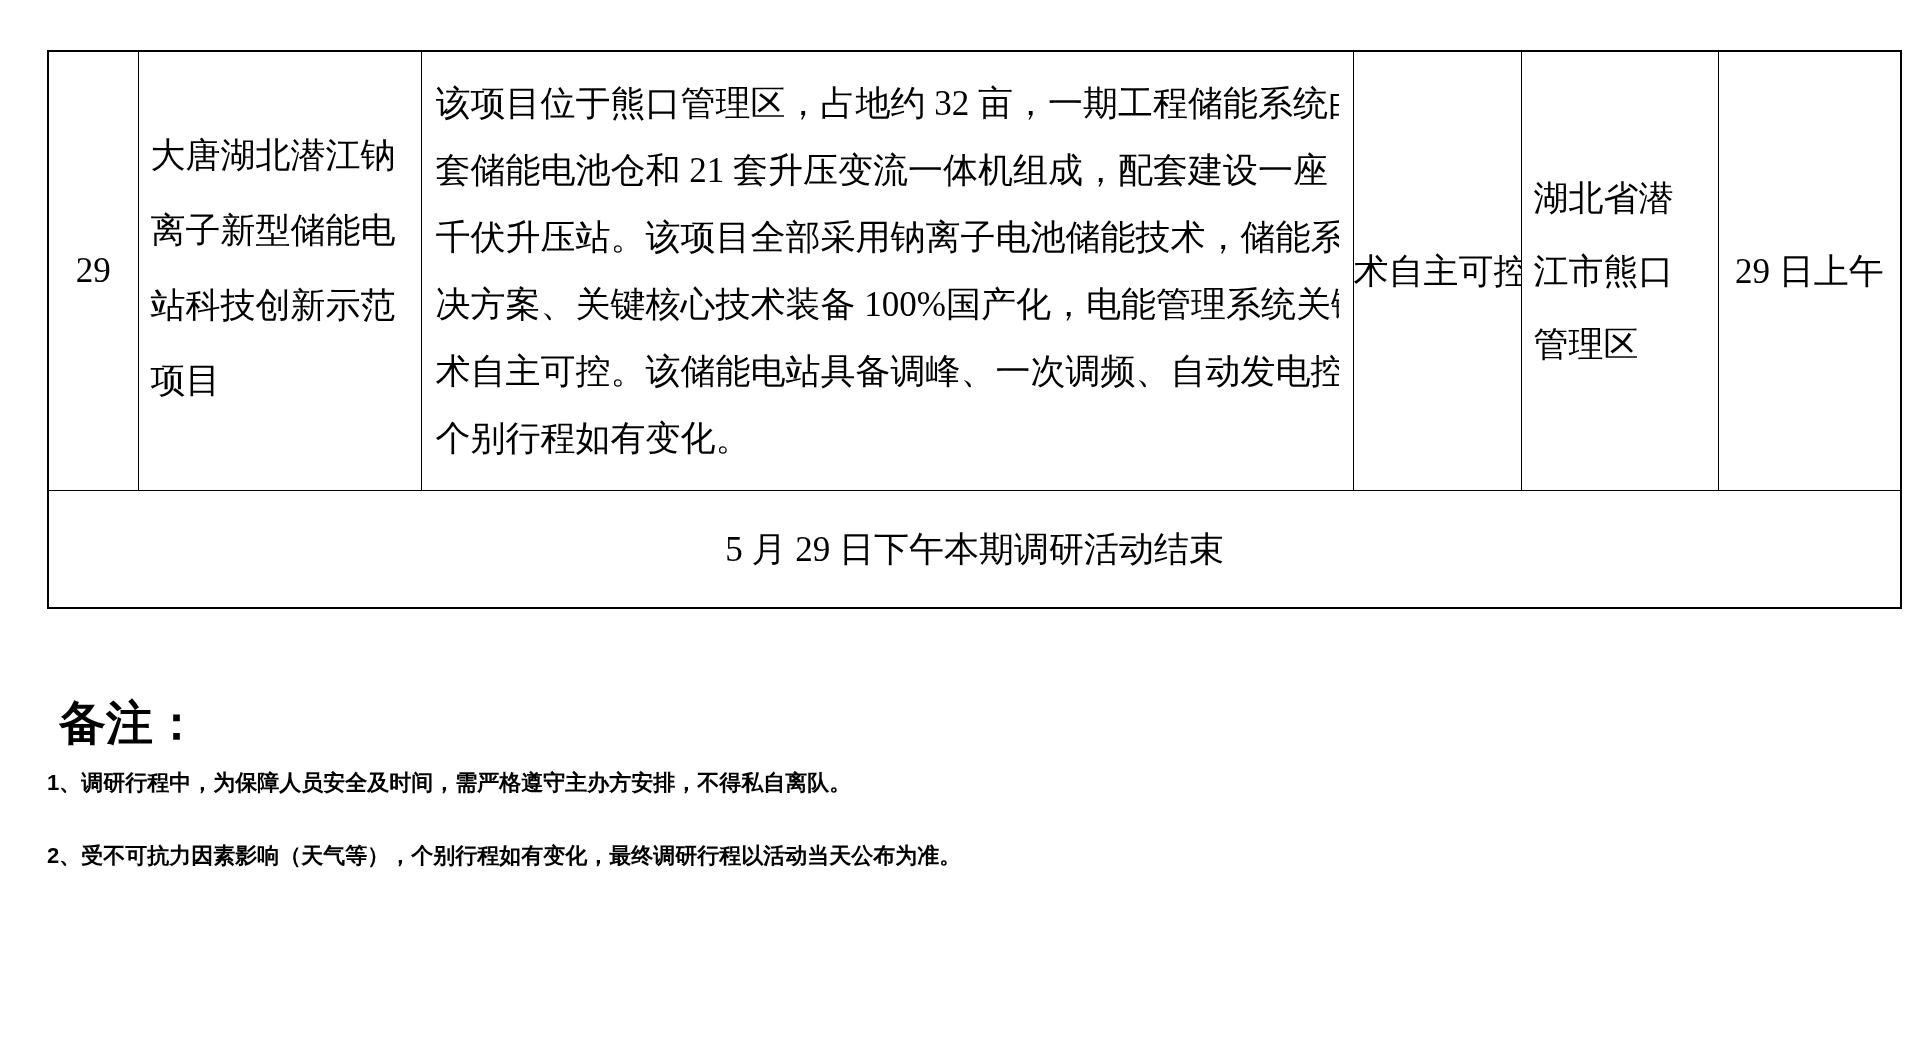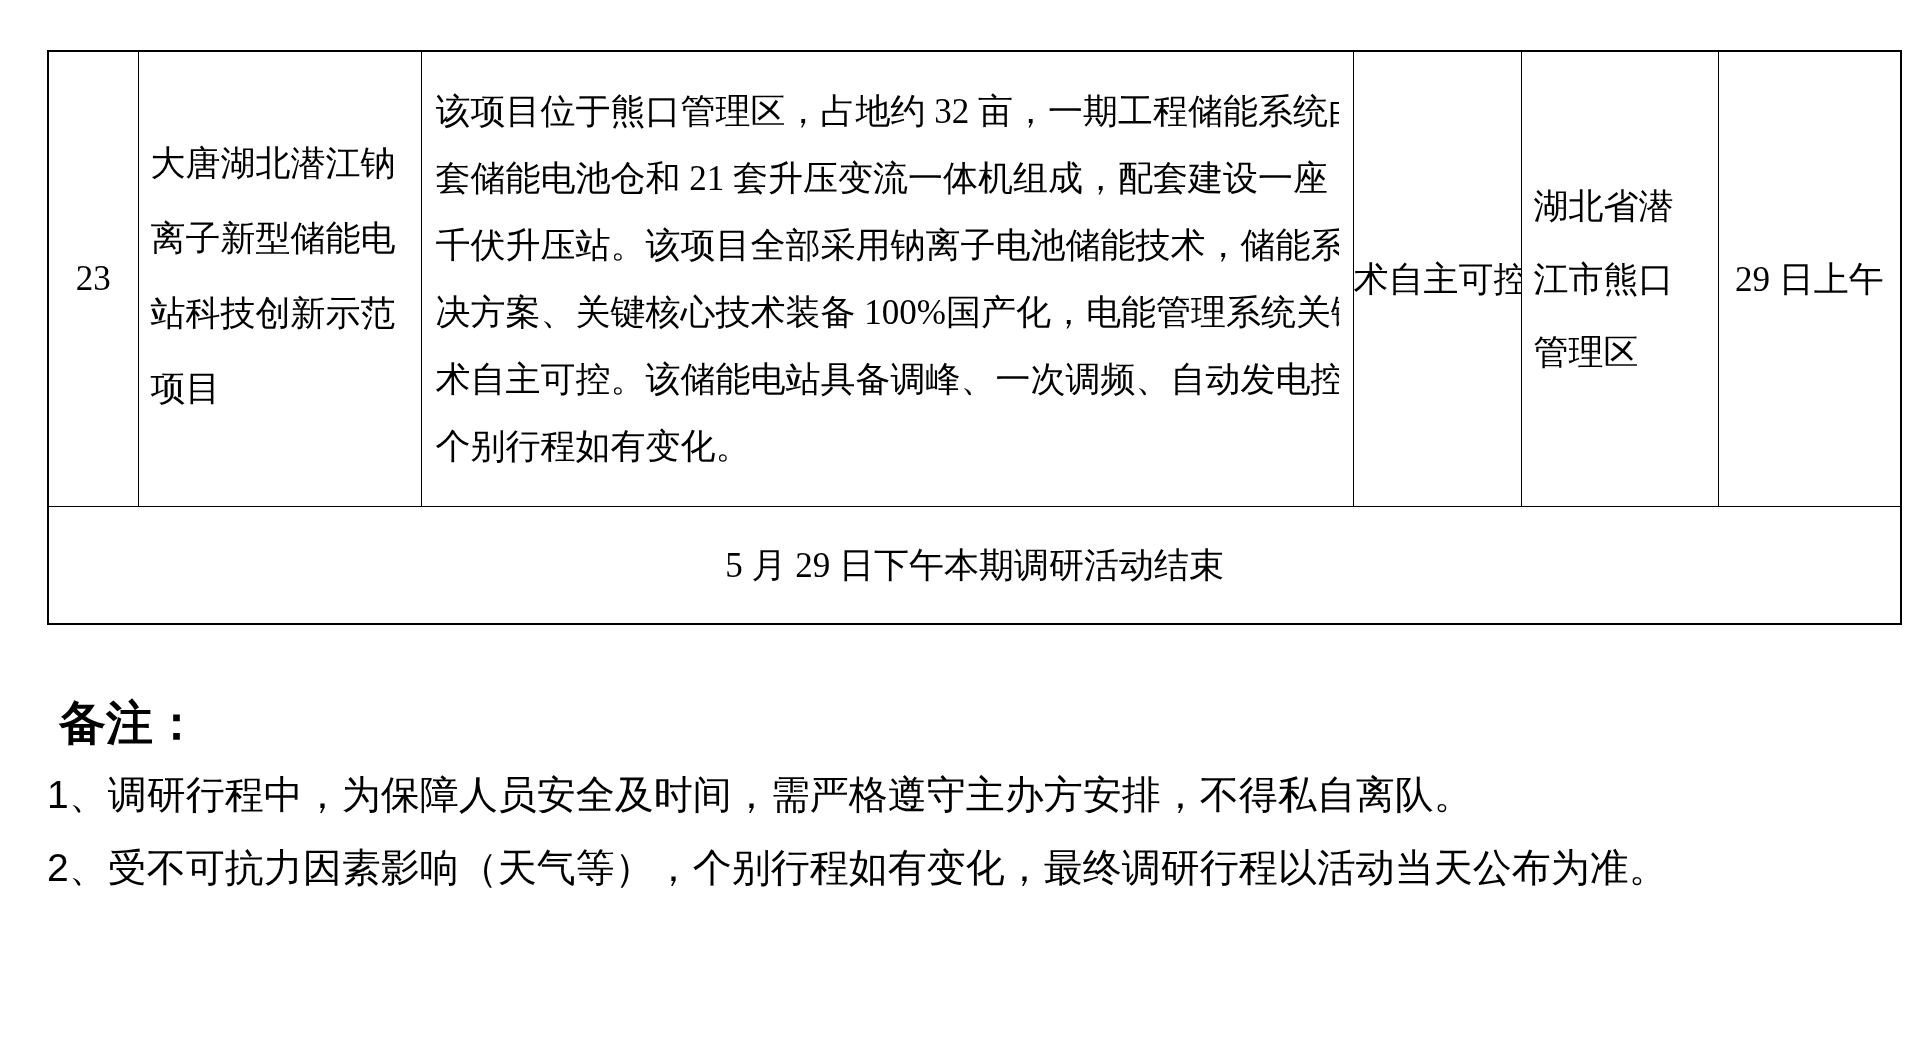--- a/index.html
+++ b/index.html
@@ -52,21 +52,21 @@
     overflow: hidden;
     text-align: justify;
   }
   .cell-city {
     text-align: center;
     vertical-align: middle;
     white-space: nowrap;
   }
   .cell-addr {
     vertical-align: middle;
-    padding: 8px 12px !important;
+    padding: 0 12px !important;
     line-height: 73px;
     text-align: left;
   }
   .cell-time {
     text-align: center;
     vertical-align: middle;
     white-space: nowrap;
     margin-top: 44px;
   }
   .cell-footer {
@@ -82,22 +82,22 @@
     left: 59px;
     top: 692px;
     font-size: 47px;
     font-weight: 700;
     font-family: "Liberation Sans", sans-serif;
     white-space: nowrap;
   }
   .note-line {
     position: absolute;
     left: 47px;
-    font-size: 39px;
-    font-weight: 400;
+    font-size: 22px;
+    font-weight: 700;
     font-family: "Liberation Sans", sans-serif;
     white-space: nowrap;
   }
   .note-1 { top: 768px; }
   .note-2 { top: 841px; }
 </style>
 </head>
 <body>
 
 <div class="page">
@@ -106,21 +106,21 @@
     <colgroup>
       <col style="width:90px">
       <col style="width:283px">
       <col style="width:932px">
       <col style="width:168px">
       <col style="width:197px">
       <col style="width:183px">
     </colgroup>
     <tbody>
       <tr class="row-main">
-        <td class="cell-num">23</td>
+        <td class="cell-num">29</td>
         <td class="cell-name">大唐湖北潜江钠离子新型储能电站科技创新示范项目</td>
         <td class="cell-desc">
           <div class="desc-line">该项目位于熊口管理区，占地约 32 亩，一期工程储能系统由 42</div>
           <div class="desc-line">套储能电池仓和 21 套升压变流一体机组成，配套建设一座 110</div>
           <div class="desc-line">千伏升压站。该项目全部采用钠离子电池储能技术，储能系统解</div>
           <div class="desc-line">决方案、关键核心技术装备 100%国产化，电能管理系统关键技</div>
           <div class="desc-line">术自主可控。该储能电站具备调峰、一次调频、自动发电控制、</div>
           <div class="desc-line">个别行程如有变化。</div>
         </td>
         <td class="cell-city">术自主可控</td>

